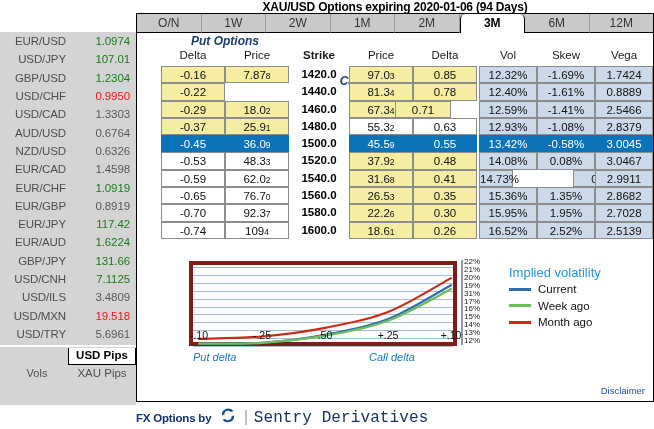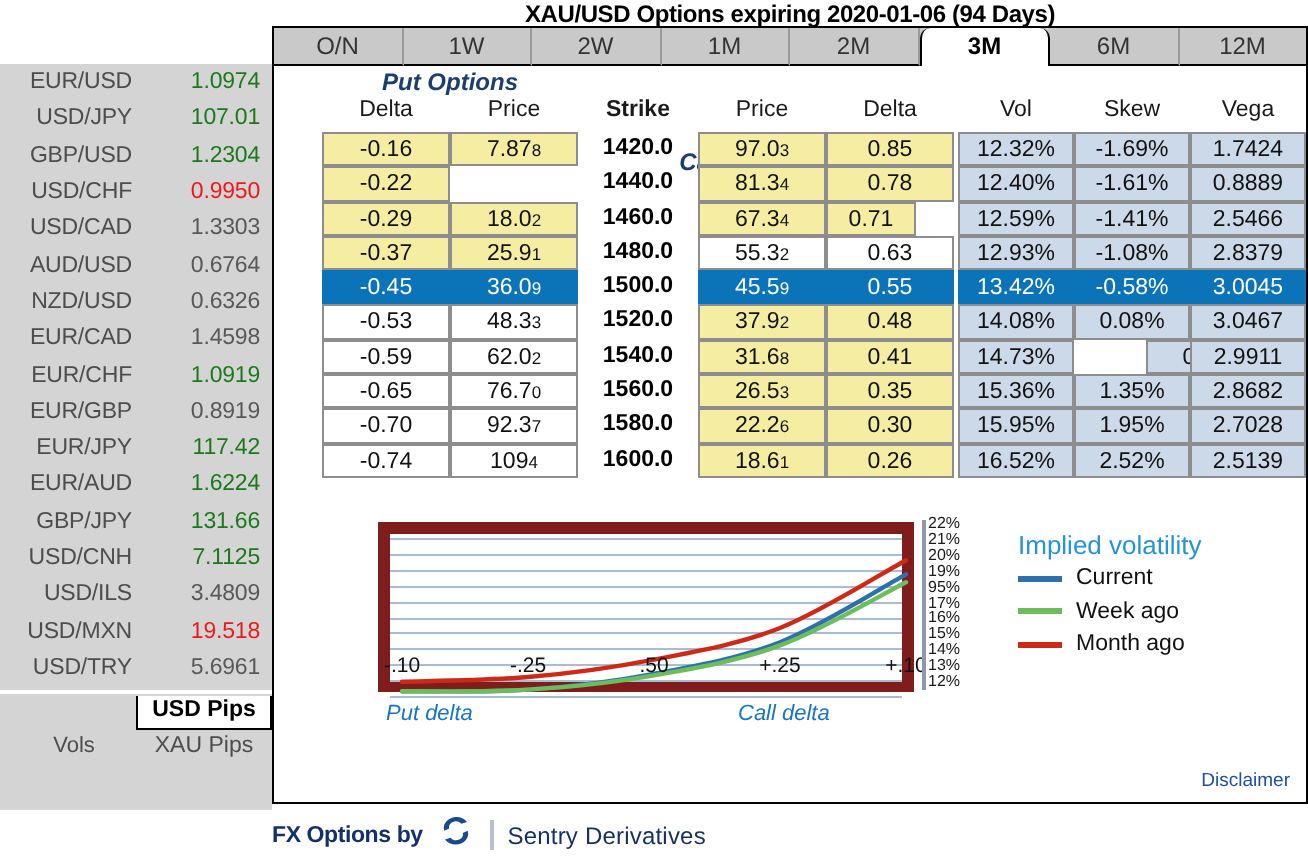--- a/index.html
+++ b/index.html
@@ -114,21 +114,21 @@
   .bluecol { background: #ccd9e8; }
   .strike {
     position: absolute; top: 0; height: 17.3px; line-height: 17.3px;
     font-size: 11.5px; font-weight: bold; text-align: center; color: #000;
   }
 
   
   #chart-wrap { position: absolute; left: 52px; top: 247px; width: 320px; height: 85px; }
   #plot {
     position: absolute; left: 0; top: 0; width: 268px; height: 85px;
-    border: 6px solid #7f1d1d; background: #fff;
+    border: 4px solid #7f1d1d; background: #fff;
   }
   .gl { position: absolute; left: 0; width: 100%; height: 1px; background: #a8bdd4; }
   #yaxis { position: absolute; left: 272px; top: -1px; width: 30px; height: 87px; }
   .ytick { position: absolute; left: 0; font-size: 8px; color: #1a1a1a; line-height: 8px; }
   #yline { position: absolute; left: 0px; top: 0; width: 1.5px; height: 85px; background: #8d9ba8; }
   .xtick { position: absolute; bottom: 1px; font-size: 10.5px; color: #111; text-align: center; width: 36px; }
   .axis-lbl {
     position: absolute; font-size: 11px; font-style: italic;
     color: #1874c4; font-weight: normal;
   }
@@ -147,22 +147,22 @@
 
   
   #footer {
     position: absolute; left: 136px; top: 406px; height: 23px;
     display: flex; align-items: center;
   }
   #footer-pre { font-size: 11.5px; color: #13306b; font-weight: bold; letter-spacing:-0.2px;text-align:right; }
   #logo-mark { margin: 0 5px 0 6px; }
   #footer-div { width: 1.4px; height: 15px; background: #b9c1cf; margin: 0 7px 0 1px; }
   #brand {
-    font-family: Liberation Sans, sans-serif;
-    font-size: 12px; color: #16305f; letter-spacing: 0.1px;
+    font-family: Liberation Mono, monospace;
+    font-size: 16px; color: #16305f; letter-spacing: 0.1px;
   }
 </style>
 </head>
 <body>
 
 <div id="root">
 
   <div id="title">XAU/USD Options expiring 2020-01-06 (94 Days)</div>
 
   <div id="sidebar">
@@ -289,21 +289,21 @@
           <div class="cell yellow" style="left: 276px; width: 64px;">0.78</div>
           <div class="cell bluecol" style="left: 342px; width: 58px;">12.40%</div>
           <div class="cell bluecol" style="left: 400px; width: 58px;">-1.61%</div>
           <div class="cell bluecol" style="left: 458px; width: 58px;">0.8889</div>
         </div>
         <div class="grow">
           <div class="cell yellow" style="left: 24px; width: 64px;">-0.29</div>
           <div class="cell yellow" style="left: 88px; width: 64px;"><span>18.0</span><span class="sub">2</span></div>
           <div class="strike" style="left: 154px; width: 56px;">1460.0</div>
           <div class="cell yellow" style="left: 212px; width: 64px;"><span>67.3</span><span class="sub">4</span></div>
-          <div class="cell yellow" style="left: 276px; width: 45px;">0.71</div>
+          <div class="cell yellow" style="left: 258px; width: 56px;">0.71</div>
           <div class="cell bluecol" style="left: 342px; width: 58px;">12.59%</div>
           <div class="cell bluecol" style="left: 400px; width: 58px;">-1.41%</div>
           <div class="cell bluecol" style="left: 458px; width: 58px;">2.5466</div>
         </div>
         <div class="grow">
           <div class="cell yellow" style="left: 24px; width: 64px;">-0.37</div>
           <div class="cell yellow" style="left: 88px; width: 64px;"><span>25.9</span><span class="sub">1</span></div>
           <div class="strike" style="left: 154px; width: 56px;">1480.0</div>
           <div class="cell" style="left: 212px; width: 64px;"><span>55.3</span><span class="sub">2</span></div>
           <div class="cell" style="left: 276px; width: 64px;">0.63</div>
@@ -330,21 +330,21 @@
           <div class="cell bluecol" style="left: 342px; width: 58px;">14.08%</div>
           <div class="cell bluecol" style="left: 400px; width: 58px;">0.08%</div>
           <div class="cell bluecol" style="left: 458px; width: 58px;">3.0467</div>
         </div>
         <div class="grow">
           <div class="cell" style="left: 24px; width: 64px;">-0.59</div>
           <div class="cell" style="left: 88px; width: 64px;"><span>62.0</span><span class="sub">2</span></div>
           <div class="strike" style="left: 154px; width: 56px;">1540.0</div>
           <div class="cell yellow" style="left: 212px; width: 64px;"><span>31.6</span><span class="sub">8</span></div>
           <div class="cell yellow" style="left: 276px; width: 64px;">0.41</div>
-          <div class="cell bluecol" style="left: 342px; width: 58px;">14.73%</div>
+          <div class="cell bluecol" style="left: 342px; width: 34px;">14.73%</div>
           <div class="cell bluecol" style="left: 416px; width: 69px; margin-left: 20px;">0.73%</div>
           <div class="cell bluecol" style="left: 458px; width: 58px;">2.9911</div>
         </div>
         <div class="grow">
           <div class="cell" style="left: 24px; width: 64px;">-0.65</div>
           <div class="cell" style="left: 88px; width: 64px;"><span>76.7</span><span class="sub">0</span></div>
           <div class="strike" style="left: 154px; width: 56px;">1560.0</div>
           <div class="cell yellow" style="left: 212px; width: 64px;"><span>26.5</span><span class="sub">3</span></div>
           <div class="cell yellow" style="left: 276px; width: 64px;">0.35</div>
           <div class="cell bluecol" style="left: 342px; width: 58px;">15.36%</div>
@@ -396,21 +396,21 @@
           <div class="xtick" style="left: 114px;">.50</div>
           <div class="xtick" style="left: 177px;">+.25</div>
           <div class="xtick" style="left: 240px;">+.10</div>
         </div>
       <div id="yaxis">
           <div id="yline"></div>
           <div class="ytick" style="left: 3px; top: -2px;">22%</div>
           <div class="ytick" style="left: 3px; top: 6px;">21%</div>
           <div class="ytick" style="left: 3px; top: 14px;">20%</div>
           <div class="ytick" style="left: 3px; top: 22px;">19%</div>
-          <div class="ytick" style="left: 3px; top: 30px;">95%</div>
+          <div class="ytick" style="left: 3px; top: 30px;">31%</div>
           <div class="ytick" style="left: 3px; top: 38px;">17%</div>
           <div class="ytick" style="left: 3px; top: 45px;">16%</div>
           <div class="ytick" style="left: 3px; top: 53px;">15%</div>
           <div class="ytick" style="left: 3px; top: 61px;">14%</div>
           <div class="ytick" style="left: 3px; top: 69px;">13%</div>
           <div class="ytick" style="left: 3px; top: 77px;">12%</div>
         </div>
       <div class="axis-lbl" style="left:4px; top:90px;">Put delta</div>
       <div class="axis-lbl" style="left:180px; top:90px;">Call delta</div>
     </div>

